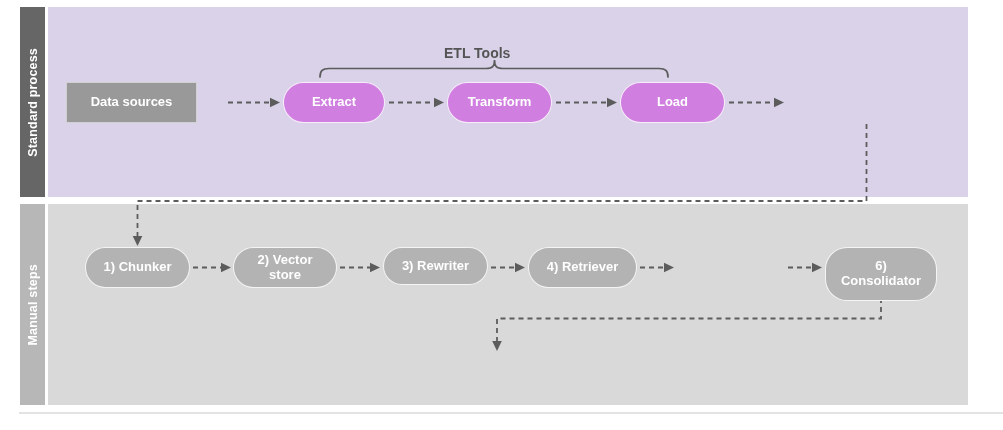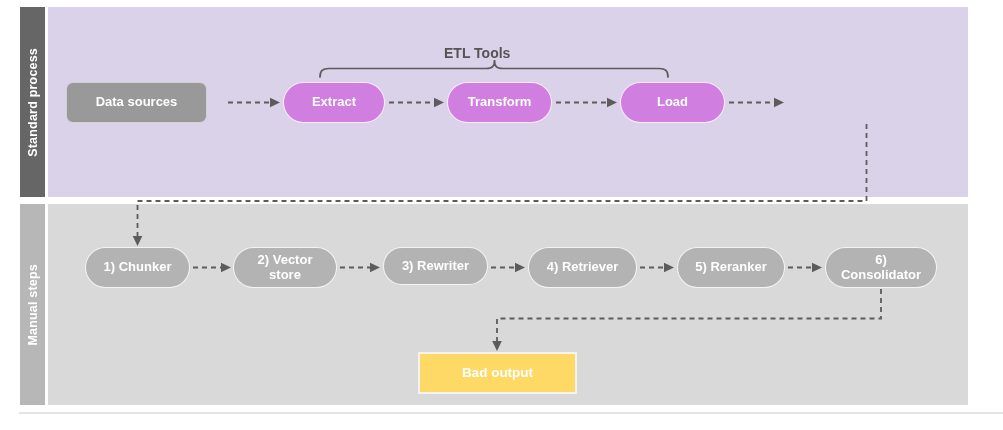--- a/index.html
+++ b/index.html
@@ -66,32 +66,32 @@
     border: 1.5px solid rgba(255,255,255,0.85);
   }
   .pill-pink { background: var(--node-pink); }
   .pill-gray { background: var(--node-pill-gray); }
   .rect-yellow {
     background: var(--node-yellow);
     border: 2px solid #f3f3f3;
     font-size: 13.5px;
   }
 
-  #node-data-sources   { left: 66px;  top: 82px;  width: 141px; height: 41px; border-radius: 7px; }
+  #node-data-sources   { left: 66px;  top: 82px;  width: 131px; height: 41px; }
   #node-extract        { left: 283px; top: 82px;  width: 102px; height: 41px; }
   #node-transform      { left: 447px; top: 82px;  width: 105px; height: 41px; }
   #node-load           { left: 620px; top: 82px;  width: 105px; height: 41px; }
   #node-data-warehouse { left: 787px; top: 82px;  width: 160px; height: 41px; }
 
   #node-chunker      { left: 85px;  top: 247px; width: 105px; height: 41px; }
   #node-vector-store { left: 233px; top: 247px; width: 104px; height: 41px; padding: 0 16px; }
   #node-rewriter     { left: 383px; top: 247px; width: 105px; height: 38px; }
   #node-retriever    { left: 528px; top: 247px; width: 109px; height: 41px; }
   #node-reranker     { left: 677px; top: 247px; width: 108px; height: 41px; }
-  #node-consolidator { left: 825px; top: 247px; width: 112px; height: 41px; }
+  #node-consolidator { left: 825px; top: 247px; width: 112px; height: 54px; }
 
   #node-bad-output   { left: 418px; top: 352px; width: 159px; height: 42px; }
 
   
   .etl-label {
     position: absolute;
     left: 444px;
     top: 45px;
     width: 100px;
     text-align: left;
@@ -181,20 +181,18 @@
 
   <div class="node rect-gray" id="node-data-sources">Data sources</div>
   <div class="node pill pill-pink" id="node-transform">Transform</div>
   <div class="node pill pill-pink" id="node-extract">Extract</div>
   <div class="node pill pill-pink" id="node-load">Load</div>
 
   <div class="node pill pill-gray" id="node-chunker">1) Chunker</div>
   <div class="node pill pill-gray" id="node-vector-store">2) Vector store</div>
   <div class="node pill pill-gray" id="node-rewriter">3) Rewriter</div>
   <div class="node pill pill-gray" id="node-retriever">4) Retriever</div>
-  <div class="node pill pill-gray" id="node-reranker">5) Reranker</div>
   <div class="node pill pill-gray" id="node-consolidator">6) Consolidator</div>
 
-  <div class="node rect-yellow" id="node-bad-output">Bad output</div>
 
   <div class="bottom-divider"></div>
 
 </div>
 
 </body></html>

